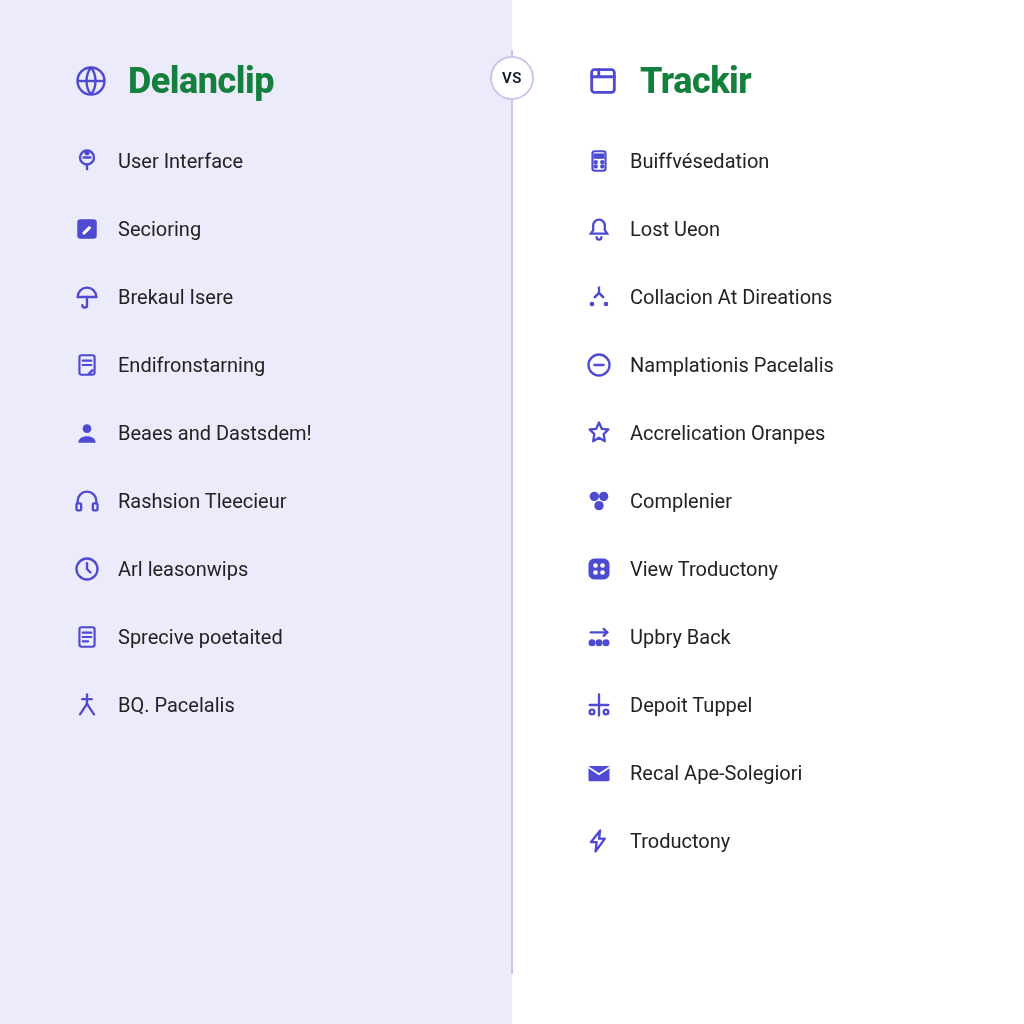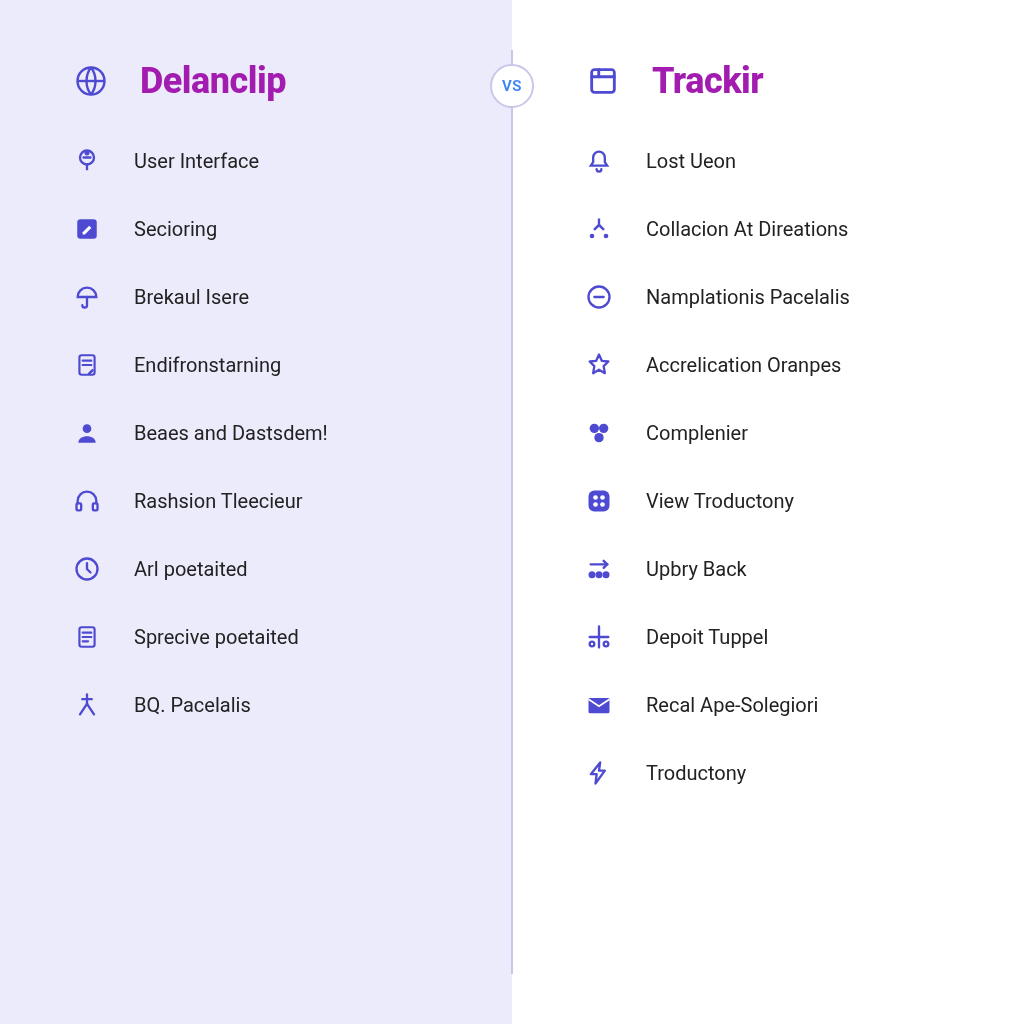--- a/index.html
+++ b/index.html
@@ -25,65 +25,64 @@
     left: 50%;
     top: 50px;
     bottom: 50px;
     width: 0;
     border-left: 2px solid #C9C7E8;
     transform: translateX(-1px);
   }
   .vs-badge {
     position: absolute;
     left: 50%;
-    top: 86px;
+    top: 78px;
     transform: translate(-50%, -50%);
     width: 44px;
     height: 44px;
     border-radius: 50%;
     border: 2px solid #C9C7E8;
     background: #FFFFFF;
     display: flex;
     align-items: center;
     justify-content: center;
     font-size: 15px;
     font-weight: 600;
-    color: #3b82f6;
+    color: #0f172a;
     letter-spacing: 0.5px;
   }
   .heading {
     display: flex;
     align-items: center;
     gap: 18px;
     margin-bottom: 44px;
   }
   .heading .logo-icon {
     width: 38px;
     height: 38px;
     display: flex;
     align-items: center;
     justify-content: center;
   }
   .heading h1 {
     font-size: 36px;
     font-weight: 800;
-    color: #a21caf;
+    color: #15803d;
     letter-spacing: -0.5px;
-    margin-left: 12px;
   }
   .feature-list {
     list-style: none;
     display: flex;
     flex-direction: column;
     gap: 38px;
   }
   .feature {
     display: flex;
     align-items: center;
-    gap: 32px;
+    gap: 16px;
     font-size: 20px;
     color: #222;
     font-weight: 400;
     text-align: center;
   }
   .feature .icon {
     width: 30px;
     height: 30px;
     display: flex;
     align-items: center;
@@ -177,21 +176,21 @@
         <span>Rashsion Tleecieur</span>
       </li>
 
       <li class="feature">
         <span class="icon">
           <svg width="28" height="28" viewBox="0 0 24 24" fill="none" stroke="#4E4AD1" stroke-width="2" stroke-linecap="round">
             <circle cx="12" cy="12" r="9"></circle>
               <path d="M12 7v5l3 3"></path>
           </svg>
         </span>
-        <span>Arl poetaited</span>
+        <span>Arl leasonwips</span>
       </li>
 
 
       <li class="feature">
         <span class="icon">
           <svg width="26" height="26" viewBox="0 0 24 24" fill="none" stroke="#4E4AD1" stroke-width="2" stroke-linecap="round">
             <rect x="5" y="3" width="14" height="18" rx="2"></rect>
               <path d="M8 8h8M8 12h8M8 16h5"></path>
           </svg>
         </span>
@@ -219,20 +218,33 @@
         <svg width="34" height="34" viewBox="0 0 24 24" fill="none" stroke="#4E4AD1" stroke-width="2" stroke-linecap="round">
           <rect x="4" y="4" width="16" height="16" rx="2"></rect>
             <path d="M4 9h16"></path>
             <path d="M9 4v5"></path>
         </svg>
       </span>
       <h1>Trackir</h1>
     </div>
     <ul class="feature-list">
 
+      <li class="feature">
+        <span class="icon">
+          <svg width="26" height="26" viewBox="0 0 24 24" fill="none" stroke="#4E4AD1" stroke-width="2">
+            <rect x="6" y="3" width="12" height="18" rx="2"></rect>
+              <rect x="8" y="6" width="8" height="3" fill="#4E4AD1"></rect>
+              <circle cx="9" cy="13" r="1" fill="#4E4AD1"></circle>
+              <circle cx="15" cy="13" r="1" fill="#4E4AD1"></circle>
+              <circle cx="9" cy="17" r="1" fill="#4E4AD1"></circle>
+              <circle cx="15" cy="17" r="1" fill="#4E4AD1"></circle>
+          </svg>
+        </span>
+        <span>Buiffvésedation</span>
+      </li>
 
       <li class="feature">
         <span class="icon">
           <svg width="28" height="28" viewBox="0 0 24 24" fill="none" stroke="#4E4AD1" stroke-width="2" stroke-linecap="round">
             <path d="M12 4a5 5 0 00-5 5v4l-2 3h14l-2-3V9a5 5 0 00-5-5z"></path>
               <path d="M10 19a2 2 0 004 0"></path>
           </svg>
         </span>
         <span>Lost Ueon</span>
       </li>

